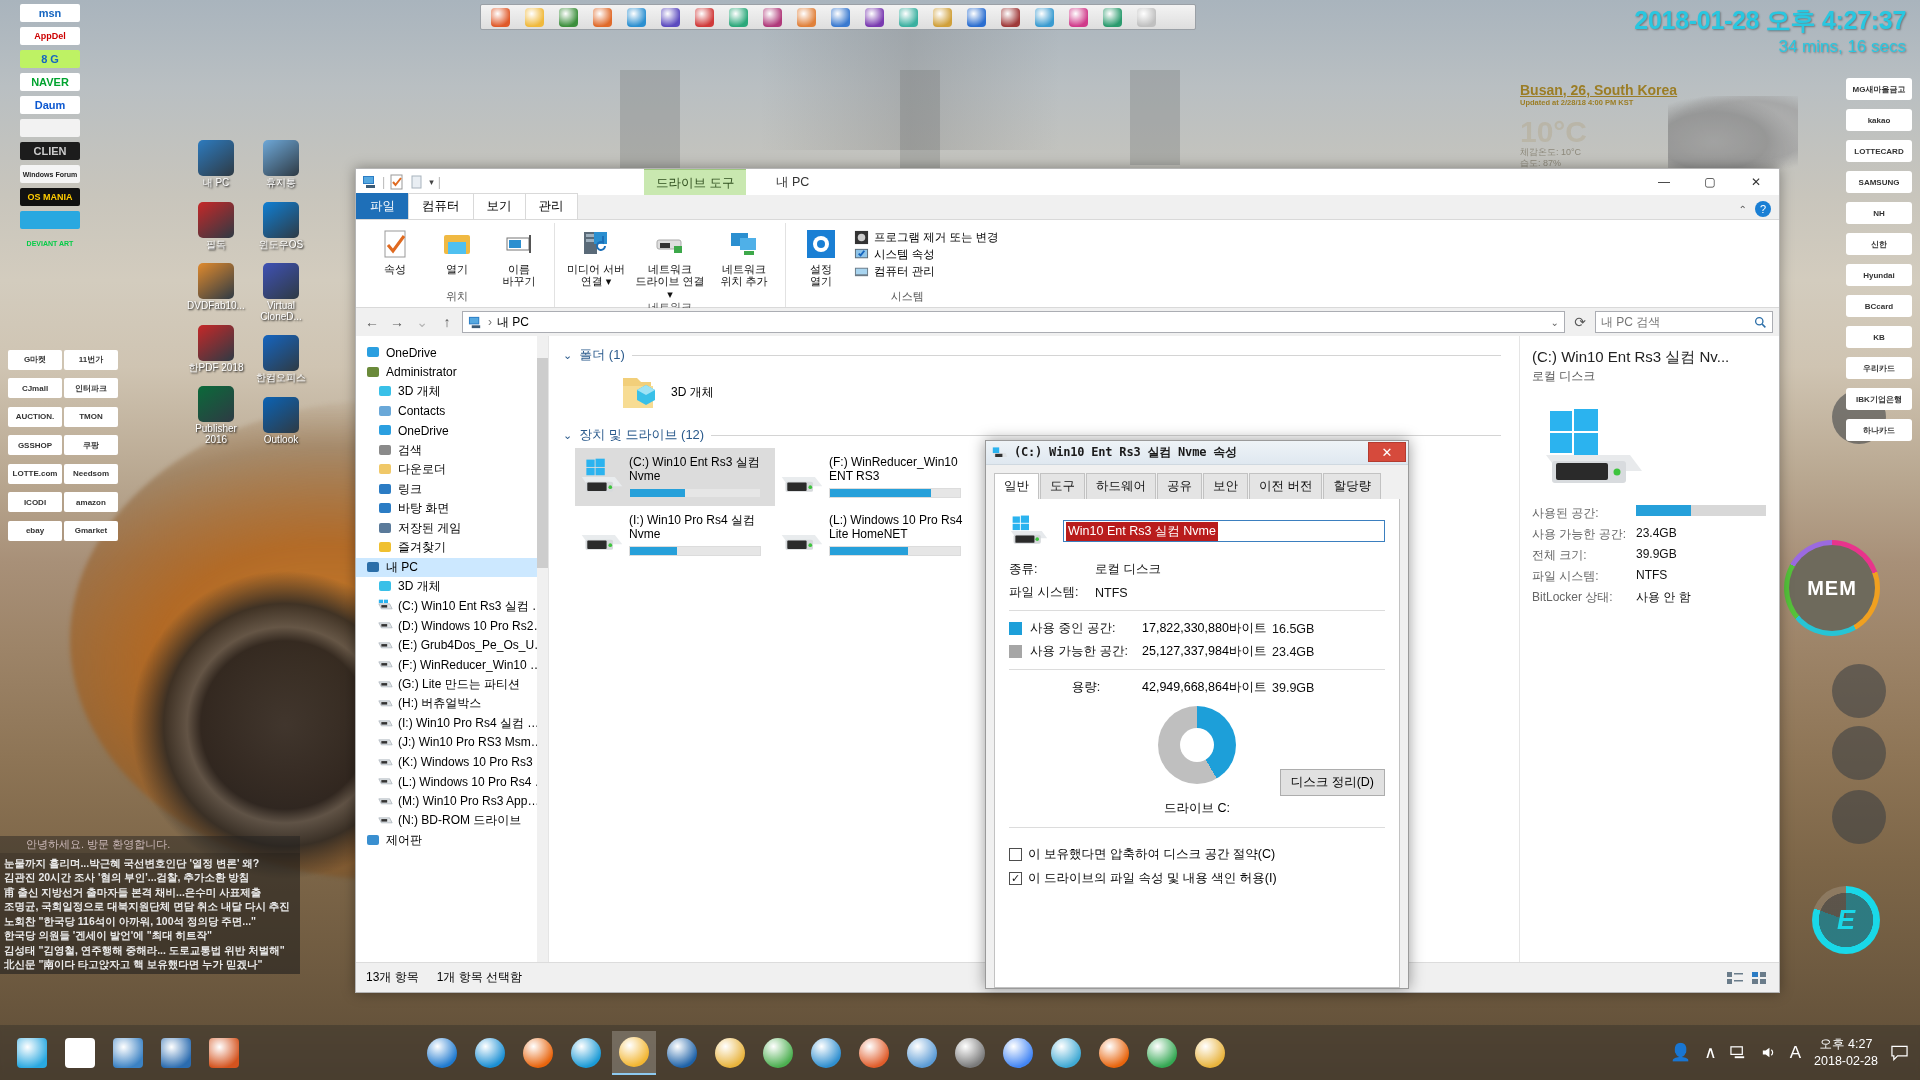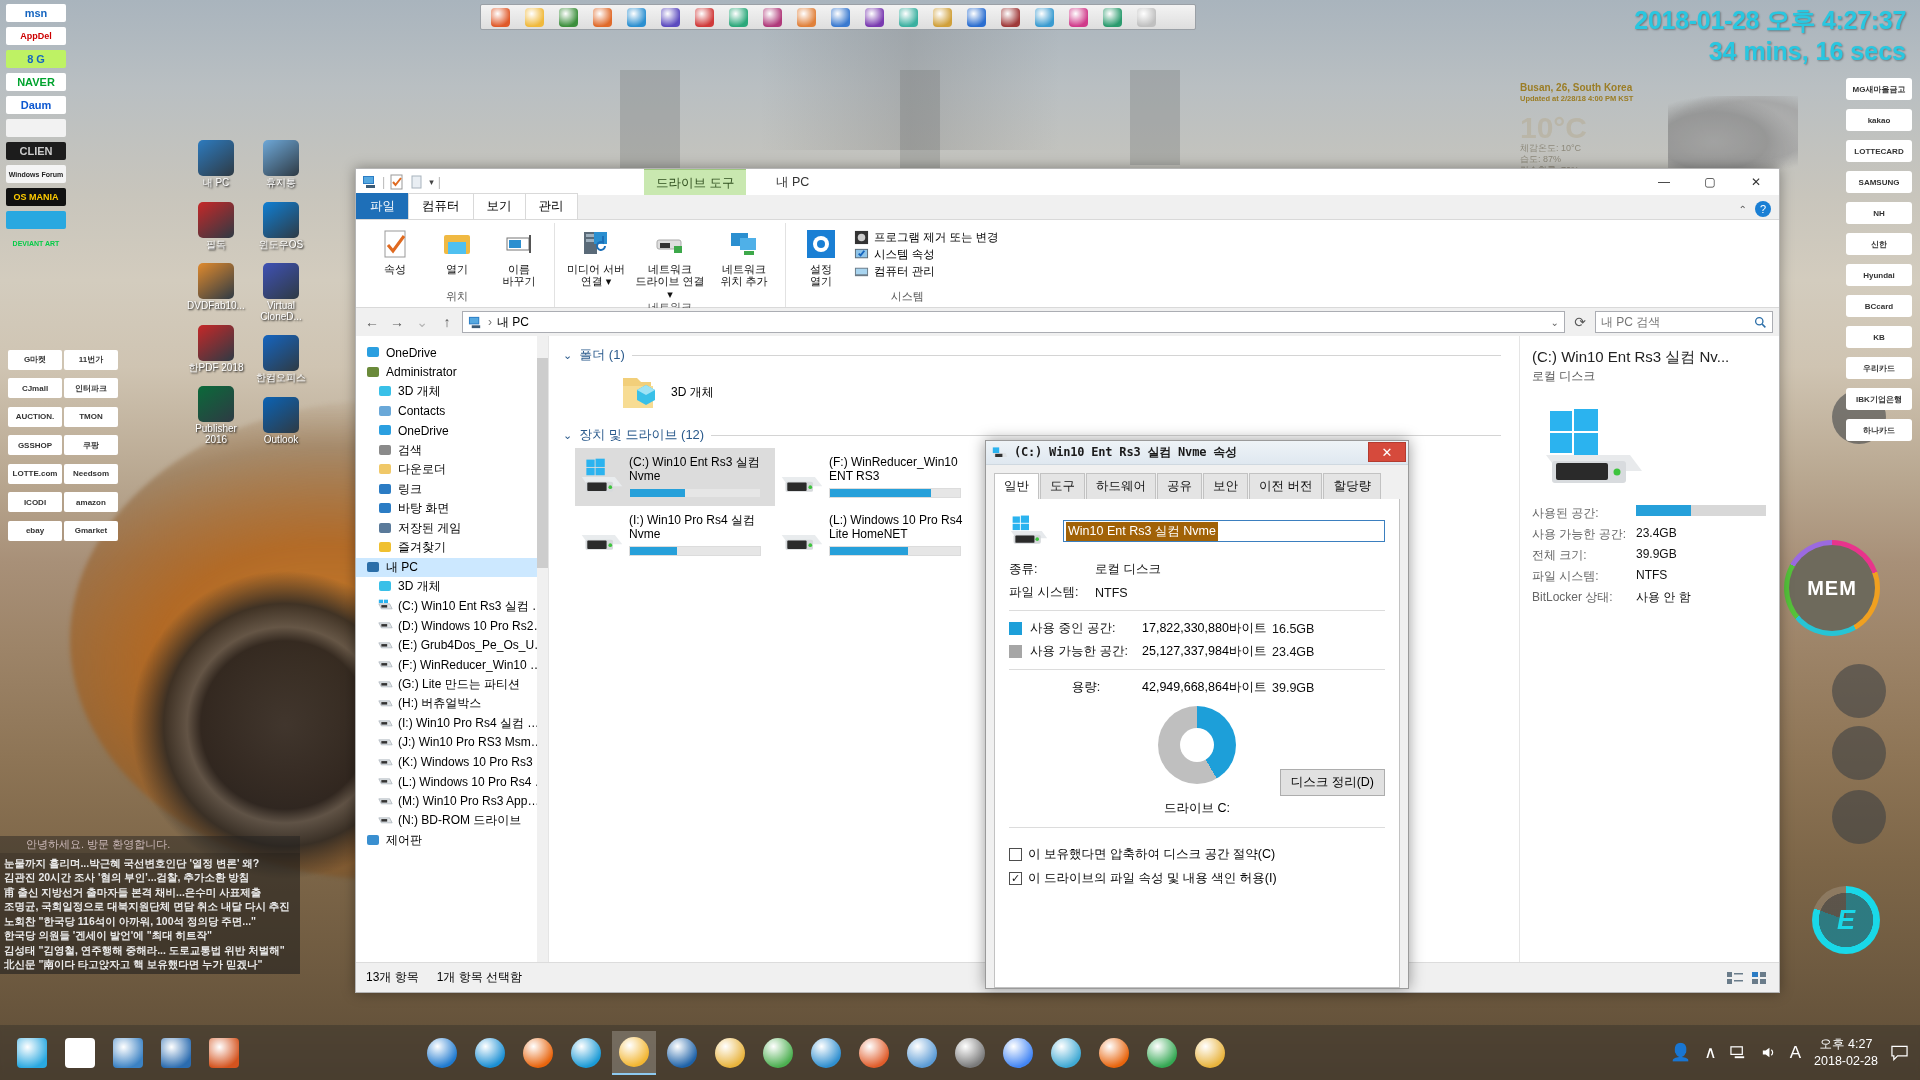--- a/index.html
+++ b/index.html
@@ -28,45 +28,45 @@
     opacity:.85;
   }
   .wall-crane {
     position:absolute; left:760px; top:20px; width:300px; height:130px;
     background: linear-gradient(to right, rgba(120,120,120,.0) 0%, rgba(110,110,110,.25) 50%, rgba(120,120,120,0) 100%);
   }
   .wall-bldg {
     position:absolute; top:70px; width:60px; background:rgba(120,122,124,.35);
   }
   
-  #left-shortcuts { position:absolute; left:6px; top:4px; width:64px; z-index:5; }
+  #left-shortcuts { position:absolute; left:20px; top:4px; width:64px; z-index:5; }
   .lsc { width:60px; margin-bottom:5px; height:18px; border-radius:2px;
          font-size:11px; font-weight:bold; display:flex; align-items:center;
          justify-content:center; color:#fff; overflow:hidden; line-height:1;}
   
   #desktop-icons { position:absolute; left:0; top:140px; width:300px; z-index:4; }
   .dk-col { position:absolute; width:62px; }
   .dk { width:62px; margin-bottom:13px; text-align:center; color:#fff;
         font-size:10px; text-shadow:1px 1px 2px #000; line-height:1.05;}
   .dk .gl { display:block; width:36px; height:36px; margin:0 auto 2px;
             border-radius:5px; }
   
   #right-ads { position:absolute; right:6px; top:78px; width:68px; z-index:5; }
   .ad { width:66px; height:22px; margin-bottom:9px; border-radius:3px;
         background:#fff; display:flex; align-items:center; justify-content:center;
         font-size:8px; font-weight:bold; color:#333; overflow:hidden;}
   
   #clock-widget { position:absolute; right:14px; top:4px; text-align:right; z-index:6;}
   #clock-widget .line1 { font-size:25px; font-weight:bold; color:#29c7e0;
       text-shadow:1px 1px 2px rgba(0,0,0,.35); letter-spacing:-.3px;}
-  #clock-widget .line2 { font-size:25px; font-weight:bold; color:#29c7e0;
+  #clock-widget .line2 { font-size:17px; font-weight:normal; color:#29c7e0;
       text-shadow:1px 1px 2px rgba(0,0,0,.35);}
   
   #weather { position:absolute; right:130px; top:82px; width:270px; z-index:6; color:#6d6a5a;}
-  #weather .loc { font-size:10px; font-weight:bold; color:#9b7d25; line-height:1.15;}
+  #weather .loc { font-size:14px; font-weight:bold; color:#9b7d25; line-height:1.15;text-decoration:underline;}
   #weather .upd { font-size:7.5px; font-weight:bold; color:#9b7d25; }
   #weather .temp { font-size:30px; font-weight:bold; color:#b9b4a4; line-height:1;
                    margin-top:10px; opacity:.85;}
   #weather .wrow { font-size:9px; color:#8d897b; line-height:1.25;}
   #weather .cloud { position:absolute; right:-8px; top:14px; width:130px; height:76px;
       background: radial-gradient(ellipse at 35% 60%, #9b9b9b 0%, #8d8d8d 45%, rgba(140,140,140,0) 70%),
                   radial-gradient(ellipse at 65% 45%, #b5b5b5 0%, #a2a2a2 50%, rgba(160,160,160,0) 72%);
       opacity:.8;}
   
   #msn-panel { position:absolute; left:0; top:836px; width:300px; z-index:5;}
@@ -210,21 +210,21 @@
       justify-content:center; font-size:13px; border:1px solid #b33b30;}
   #props-tabs { display:flex; padding:8px 6px 0 8px; gap:0; background:#f0f0f0;}
   .ptab { padding:4px 9px; font-size:12.5px; background:#e4e4e4;
       border:1px solid #c2c2c2; border-bottom:none; margin-right:1px; color:#111;}
   .ptab.act { background:#fff; border-bottom:1px solid #fff; margin-bottom:-1px;}
   #props-body { flex:1; margin:0 8px; background:#fff; border:1px solid #c2c2c2;
       border-top:none; padding:16px 14px 0; position:relative;}
   .name-row { display:flex; align-items:center; gap:14px; margin-bottom:14px;}
   .name-input { flex:1; height:22px; border:1px solid #3b7fbf; background:#fff;
       display:flex; align-items:center; padding:0 2px;}
-  .name-input span { background:#a16207; color:#fff; padding:1px 2px; font-size:12.5px;}
+  .name-input span { background:#b91c1c; color:#fff; padding:1px 2px; font-size:12.5px;}
   .hr { height:1px; background:#dcdcdc; margin:9px 0; }
   .prow { display:flex; font-size:12.5px; margin-bottom:6px; align-items:center;}
   .prow .k { width:86px; color:#111; }
   .prow .sw { width:13px; height:13px; margin-right:8px; flex:none;}
   .prow .k2 { width:112px; color:#111; }
   .prow .b { width:130px; }
   .prow .g { color:#111; }
   .pie-wrap { display:flex; flex-direction:column; align-items:center;
       margin-top:10px; position:relative;}
   .pie { width:78px; height:78px; border-radius:50%;

